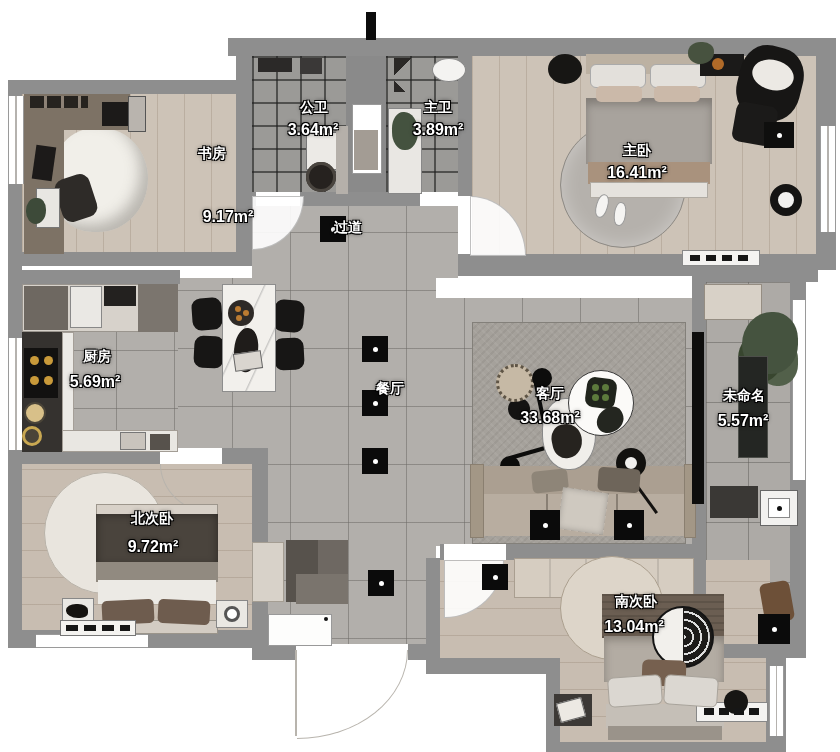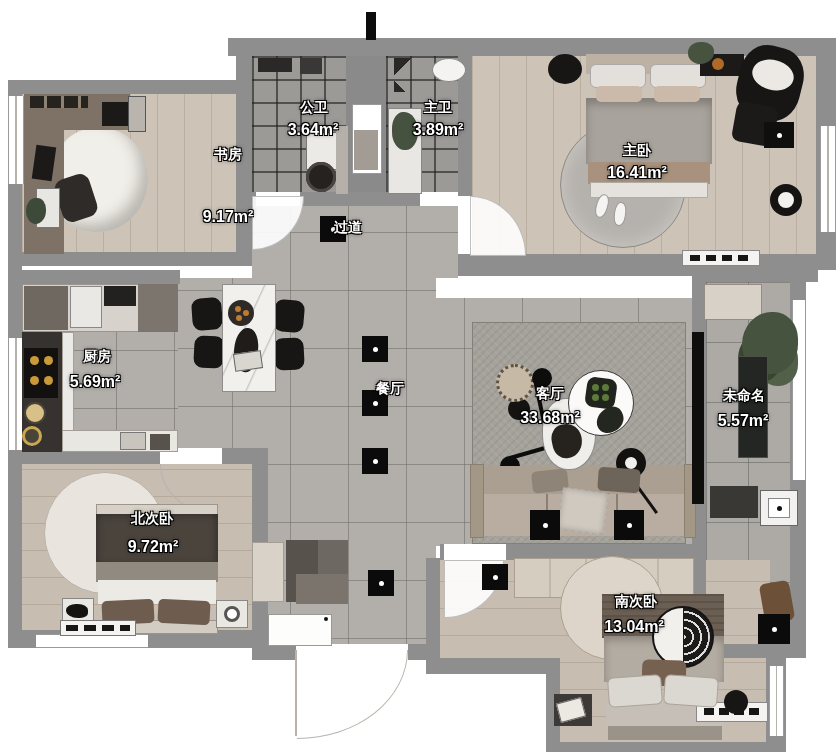--- a/index.html
+++ b/index.html
@@ -253,21 +253,21 @@
   <div class="furn" style="left:762px;top:582px;width:30px;height:40px;background:#6d5038;border-radius:6px;transform:rotate(-10deg);z-index:12;"></div>
   <div class="light" style="left:758px;top:614px;width:32px;height:30px;"></div>
 
   <div class="light" style="left:320px;top:216px;"></div>
   <div class="light" style="left:362px;top:336px;"></div>
   <div class="light" style="left:362px;top:390px;"></div>
   <div class="light" style="left:362px;top:448px;"></div>
   <div class="light" style="left:368px;top:570px;"></div>
   <div class="light" style="left:482px;top:564px;"></div>
 
-  <span class="lbl" style="left:228px;top:147px;">书房</span>
+  <span class="lbl" style="left:212px;top:147px;font-family:Liberation Mono, monospace;">书房</span>
   <span class="lbl area" style="left:228px;top:208px;">9.17m²</span>
 
   <span class="lbl" style="left:314px;top:100px;">公卫</span>
   <span class="lbl area" style="left:313px;top:121px;">3.64m²</span>
 
   <span class="lbl" style="left:438px;top:100px;">主卫</span>
   <span class="lbl area" style="left:438px;top:121px;">3.89m²</span>
 
   <span class="lbl" style="left:637px;top:143px;">主卧</span>
   <span class="lbl area" style="left:637px;top:164px;">16.41m²</span>

